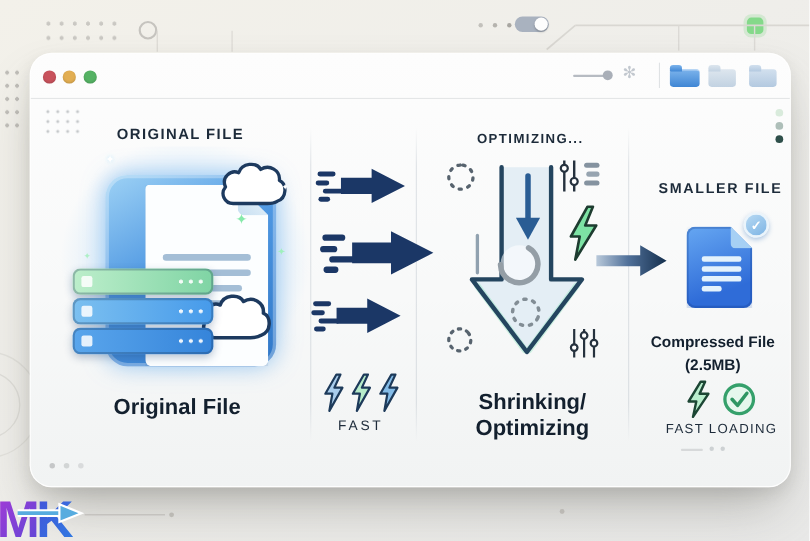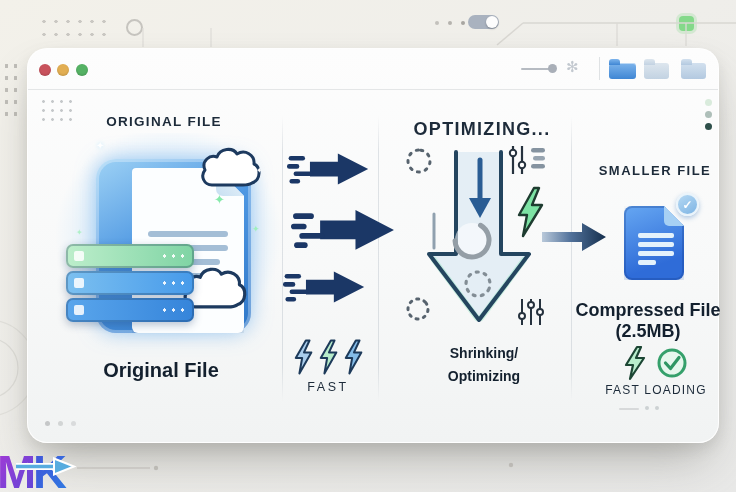--- a/index.html
+++ b/index.html
@@ -231,21 +231,21 @@
         </svg>
       <svg width="22" height="40" viewBox="0 0 24 40">
         <path d="M14 2 L3 21 H10 L7 38 L20 15 H12 L18 2 Z" fill="#b7ecca" stroke="#1d3a5a" stroke-width="2.2" stroke-linejoin="round"></path>
         </svg>
       <svg width="22" height="40" viewBox="0 0 24 40">
         <path d="M14 2 L3 21 H10 L7 38 L20 15 H12 L18 2 Z" fill="#84bce8" stroke="#1d3a5a" stroke-width="2.2" stroke-linejoin="round"></path>
         </svg>
     </div>
     <div class="abs small-label" style="left:250px;top:331px;width:100px;font-size:12.5px;letter-spacing:2.5px">FAST</div>
 
-    <div class="abs sec-header" style="left:354px;top:70px;width:200px;font-size:18px">OPTIMIZING...</div>
+    <div class="abs sec-header" style="left:354px;top:70px;width:200px;font-size:12px">OPTIMIZING...</div>
 
     <svg class="abs" style="left:375px;top:97px" width="32" height="32" viewBox="0 0 32 32">
       <circle cx="16" cy="15" r="11" fill="none" stroke="#57636e" stroke-width="3" stroke-dasharray="2 6" stroke-linecap="round" transform="rotate(-80 16 15)"></circle>
     </svg>
     <svg class="abs" style="left:479px;top:95px" width="40" height="34" viewBox="0 0 40 34">
       <line x1="6" y1="2" x2="6" y2="30" stroke="#26323e" stroke-width="2.2"></line>
       <circle cx="6" cy="9" r="3.2" fill="#fff" stroke="#26323e" stroke-width="2"></circle>
       <line x1="15" y1="2" x2="15" y2="30" stroke="#26323e" stroke-width="2.2"></line>
       <circle cx="15" cy="21" r="3.2" fill="#fff" stroke="#26323e" stroke-width="2"></circle>
       <rect x="24" y="4" width="14" height="4.6" rx="2.3" fill="#8593a0"></rect>
@@ -273,21 +273,21 @@
     </svg>
     <svg class="abs" style="left:489px;top:248px" width="30" height="30" viewBox="0 0 30 30">
       <line x1="5" y1="2" x2="5" y2="28" stroke="#26323e" stroke-width="2"></line>
       <line x1="14" y1="2" x2="14" y2="28" stroke="#26323e" stroke-width="2"></line>
       <line x1="23" y1="2" x2="23" y2="28" stroke="#26323e" stroke-width="2"></line>
       <circle cx="5" cy="19" r="3" fill="#fff" stroke="#26323e" stroke-width="2"></circle>
       <circle cx="14" cy="8" r="3" fill="#fff" stroke="#26323e" stroke-width="2"></circle>
       <circle cx="23" cy="15" r="3" fill="#fff" stroke="#26323e" stroke-width="2"></circle>
     </svg>
 
-    <div class="abs caption" style="left:356px;top:293px;width:200px;font-size:14px;line-height:23px">
+    <div class="abs caption" style="left:356px;top:306px;width:200px;font-size:20px;line-height:23px">
       <div>Shrinking/</div>
       <div>Optimizing</div>
     </div>
 
     <svg class="abs" style="left:514px;top:170px" width="66" height="36" viewBox="0 0 66 36">
       <defs>
           <linearGradient id="cg" x1="0" y1="0" x2="1" y2="0">
         <stop offset="0" stop-color="#b9c9da"></stop>
             <stop offset=".45" stop-color="#51719a"></stop>
             <stop offset="1" stop-color="#152f4d"></stop>
@@ -301,21 +301,21 @@
     <div class="abs result-doc">
       <div class="rdoc"></div>
       <div class="rfold"></div>
       <span class="rline" style="left:20px;top:36px;width:36px"></span>
       <span class="rline" style="left:20px;top:45px;width:36px"></span>
       <span class="rline" style="left:20px;top:54px;width:36px"></span>
       <span class="rline" style="left:20px;top:63px;width:18px"></span>
       <div class="check-badge">✓</div>
     </div>
 
-    <div class="abs caption" style="left:535px;top:251px;width:170px;font-size:18px;line-height:21px">
+    <div class="abs caption" style="left:535px;top:251px;width:170px;font-size:14px;line-height:21px">
       <div>Compressed File</div>
       <div>(2.5MB)</div>
     </div>
 
     <svg class="abs" style="left:594px;top:296px" width="92" height="38" viewBox="0 0 92 38">
       <path d="M15 2 L4 20 H11 L8 34 L22 13 H14 L19 2 Z" fill="#b9eecd" stroke="#1c4634" stroke-width="2.2" stroke-linejoin="round"></path>
       <circle cx="50" cy="18" r="13" fill="#e6f7ed" stroke="#35a06b" stroke-width="3"></circle>
       <path d="M43.5 18 L48.5 23.5 L57 12.5" fill="none" stroke="#2f9663" stroke-width="3.2" stroke-linecap="round" stroke-linejoin="round"></path>
     </svg>
     <div class="abs small-label" style="left:543px;top:334px;width:170px;font-size:12px;letter-spacing:1.2px">FAST LOADING</div>

